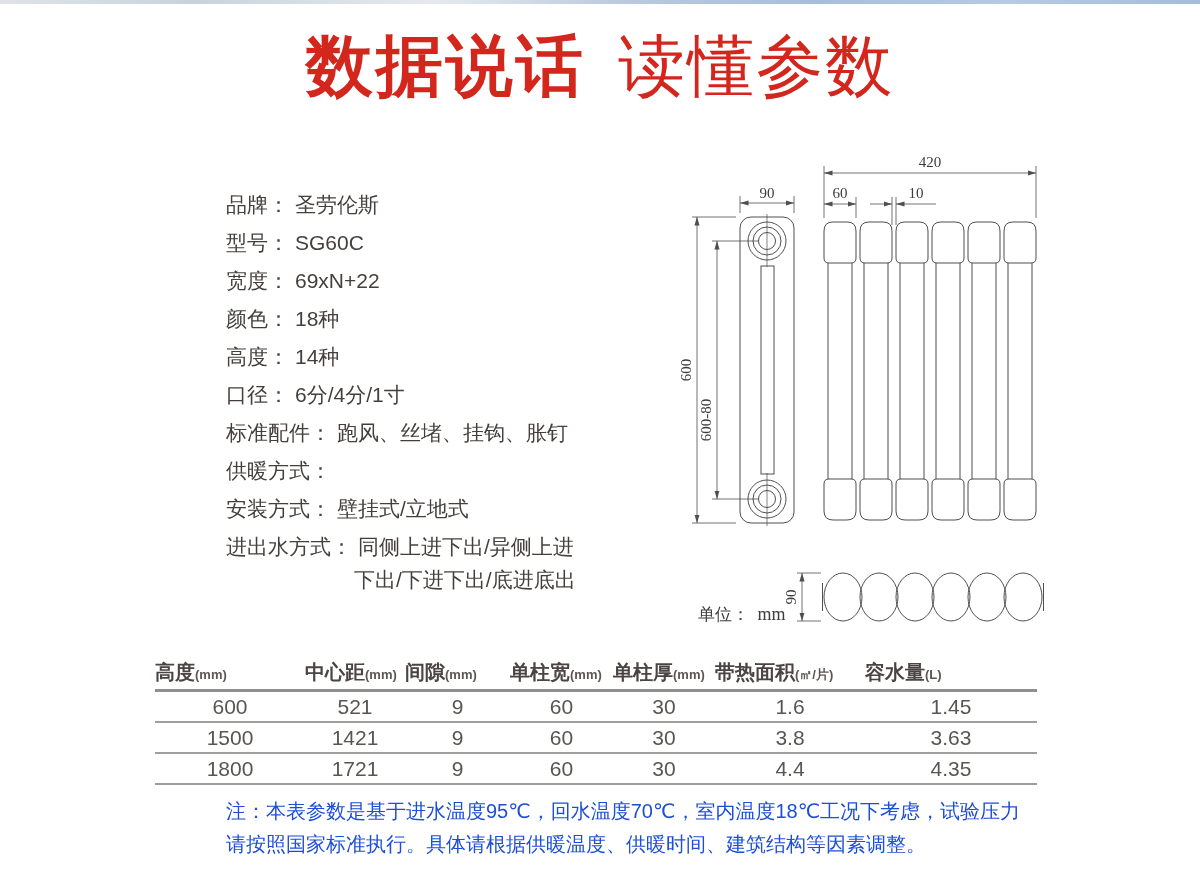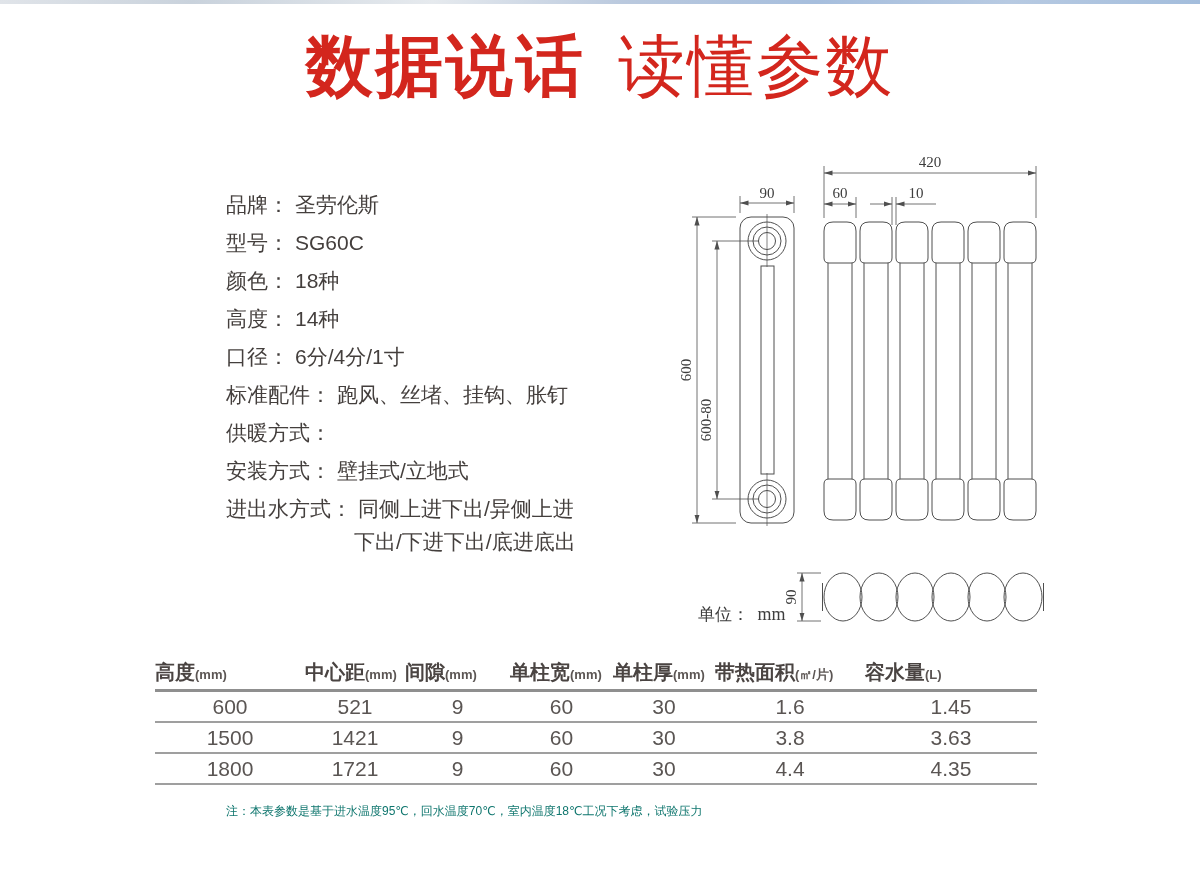--- a/index.html
+++ b/index.html
@@ -40,41 +40,45 @@
     height:33px; text-align:left; vertical-align:middle;
     border-bottom:3px solid #8f8f8f; padding:0; white-space:nowrap;margin-top:36px;
   }
   table.spec-table th .th-unit { font-size:13px; color:#5c5654; }
   table.spec-table td {
     font-size:21px; color:#5a5553; height:29px; text-align:center;
     vertical-align:middle; border-bottom:2px solid #9f9f9f; padding:0;
   }
   .note {
     position:absolute; left:226px; top:795px;
-    font-size:12px; line-height:33px; color:#0f766e; white-space:nowrap;
+    font-size:20px; line-height:33px; color:#1d4ed8; white-space:nowrap;
   }
 </style>
 </head>
 <body>
 
 <div class="top-strip"></div>
 
 <div class="title">
   <span class="t-bold">数据说话</span>
   <span class="t-light">读懂参数</span>
 </div>
 
 <div class="specs">
   <div class="spec-row">
     <span class="spec-label">品牌：</span>
     <span class="spec-value">圣劳伦斯</span>
   </div>
   <div class="spec-row">
     <span class="spec-label">型号：</span>
     <span class="spec-value">SG60C</span>
+  </div>
+  <div class="spec-row">
+    <span class="spec-label">宽度：</span>
+    <span class="spec-value">69xN+22</span>
   </div>
   <div class="spec-row">
     <span class="spec-label">颜色：</span>
     <span class="spec-value">18种</span>
   </div>
   <div class="spec-row">
     <span class="spec-label">高度：</span>
     <span class="spec-value">14种</span>
   </div>
   <div class="spec-row">
@@ -239,13 +243,14 @@
       <td>60</td>
       <td>30</td>
       <td>4.4</td>
       <td>4.35</td>
     </tr>
   </tbody>
 </table>
 
 <div class="note">
   <div>注：本表参数是基于进水温度95℃，回水温度70℃，室内温度18℃工况下考虑，试验压力</div>
+  <div>请按照国家标准执行。具体请根据供暖温度、供暖时间、建筑结构等因素调整。</div>
 </div>
 
 </body></html>

